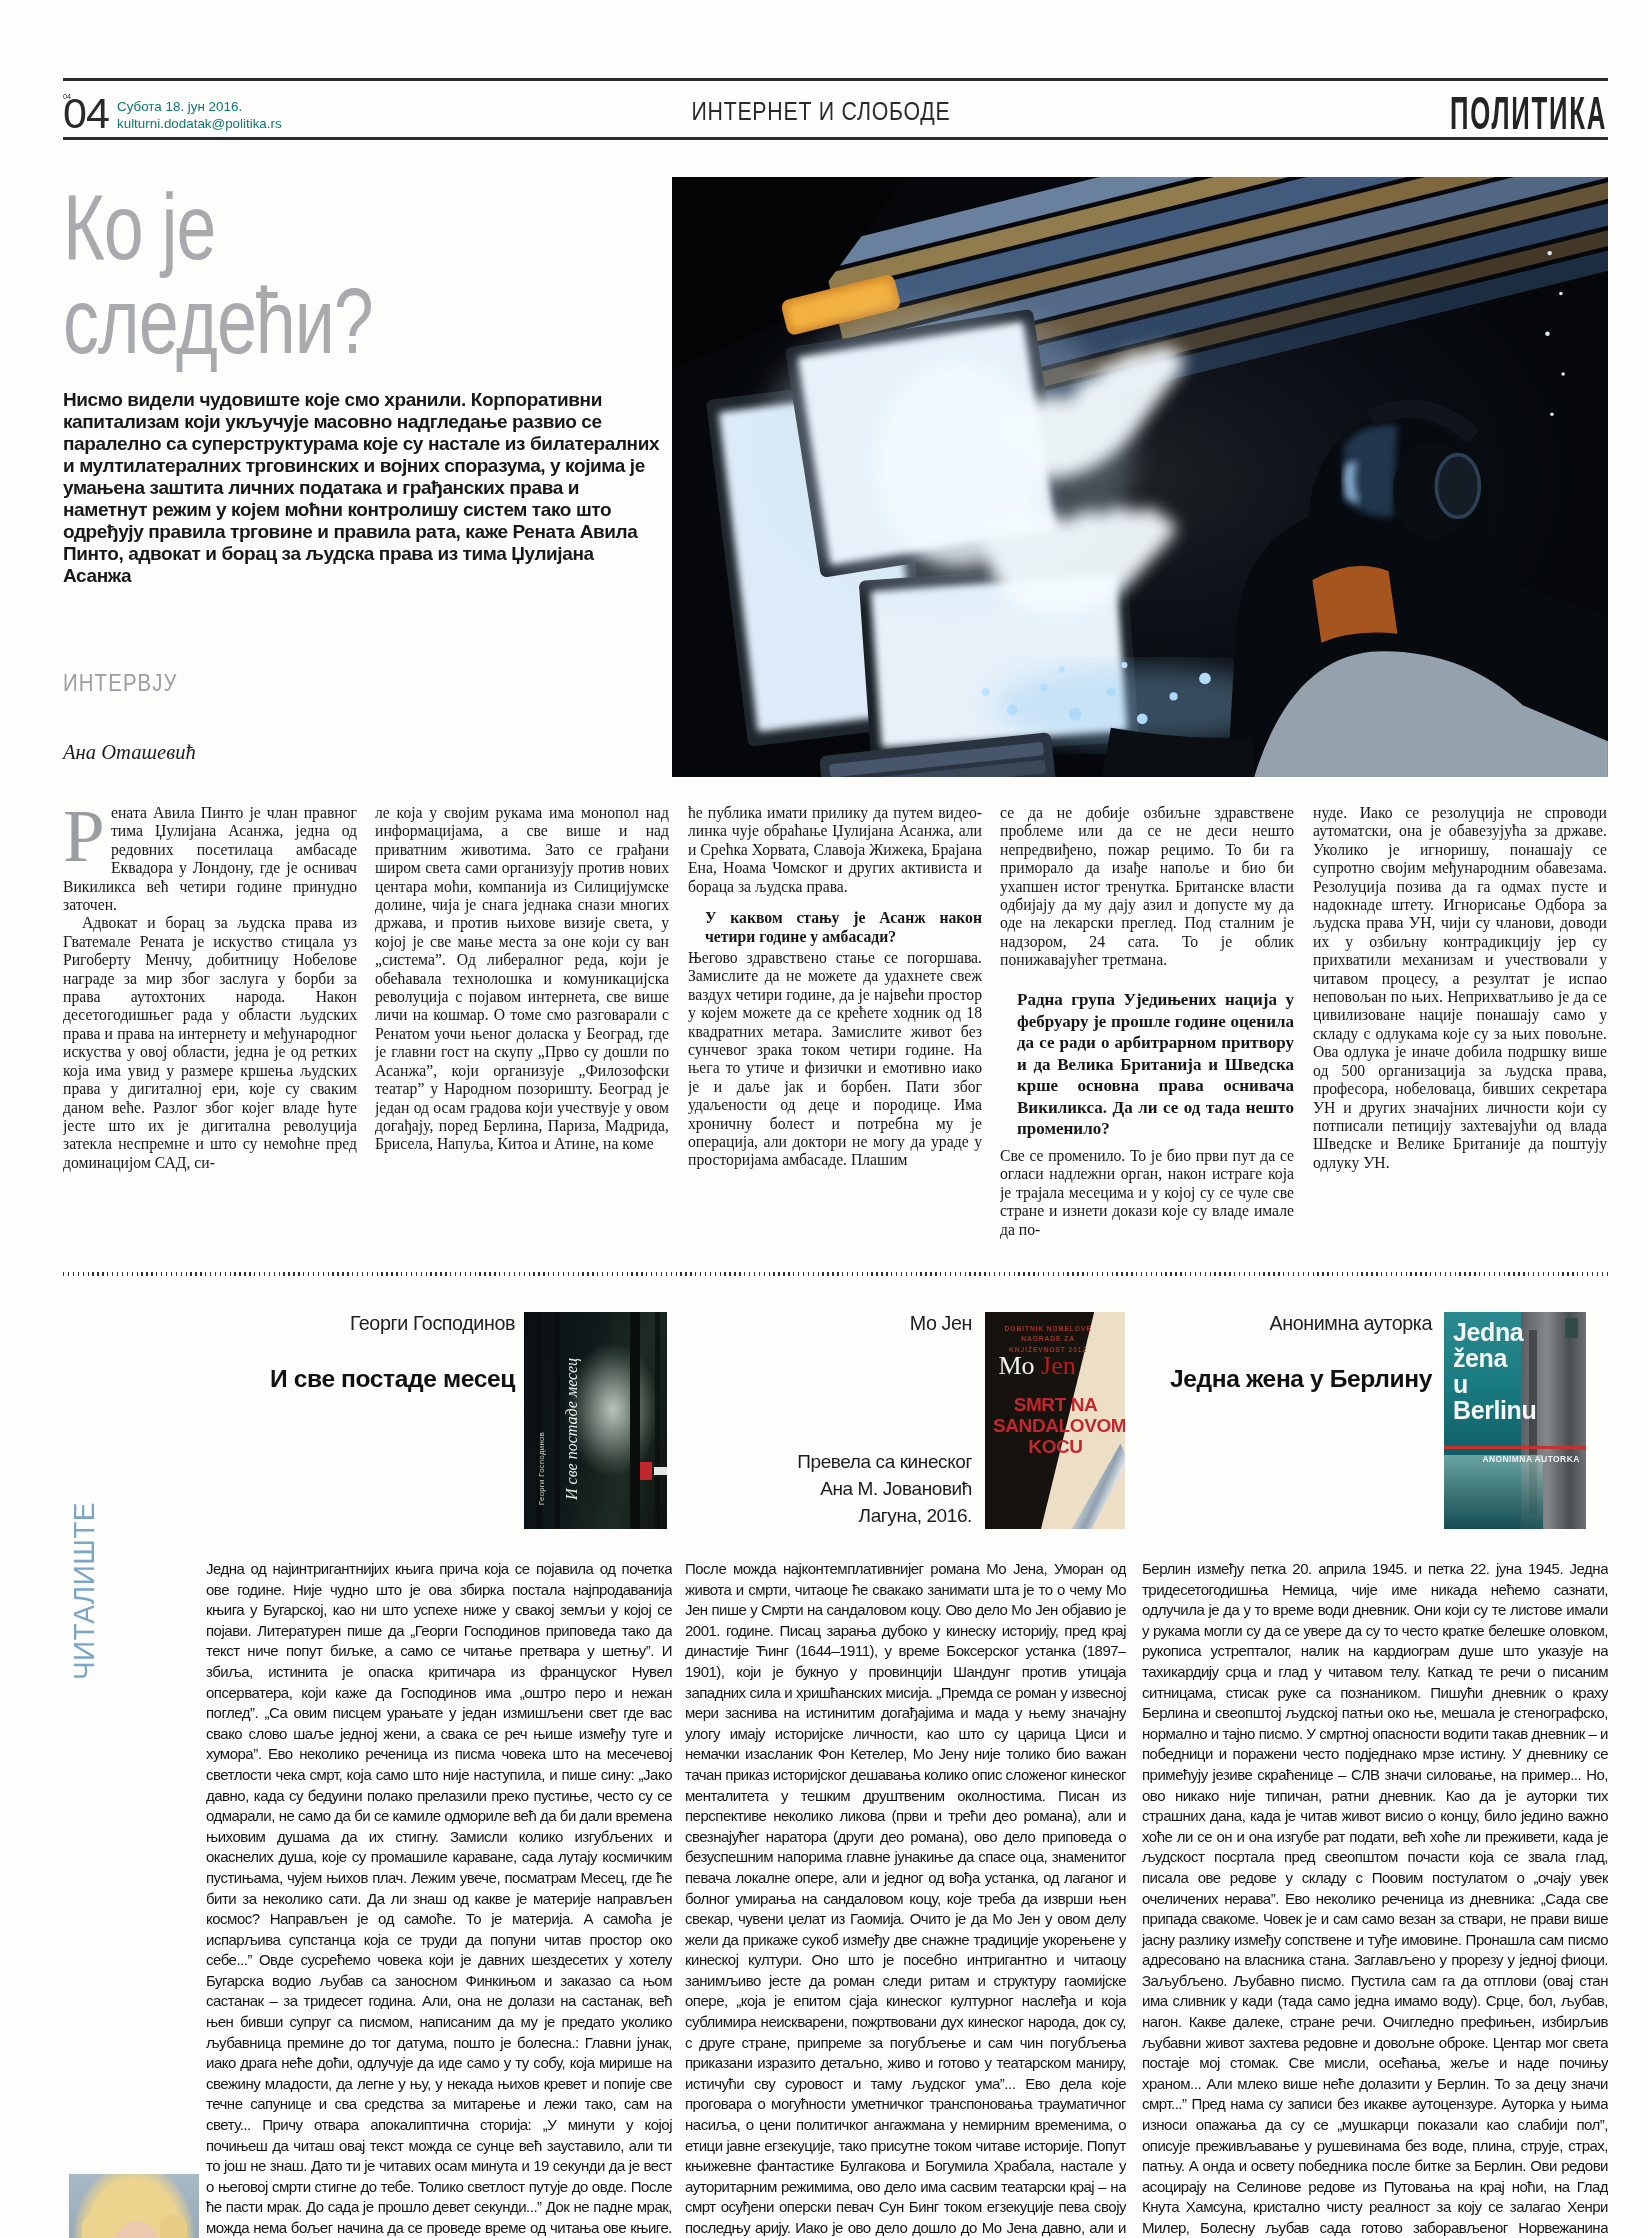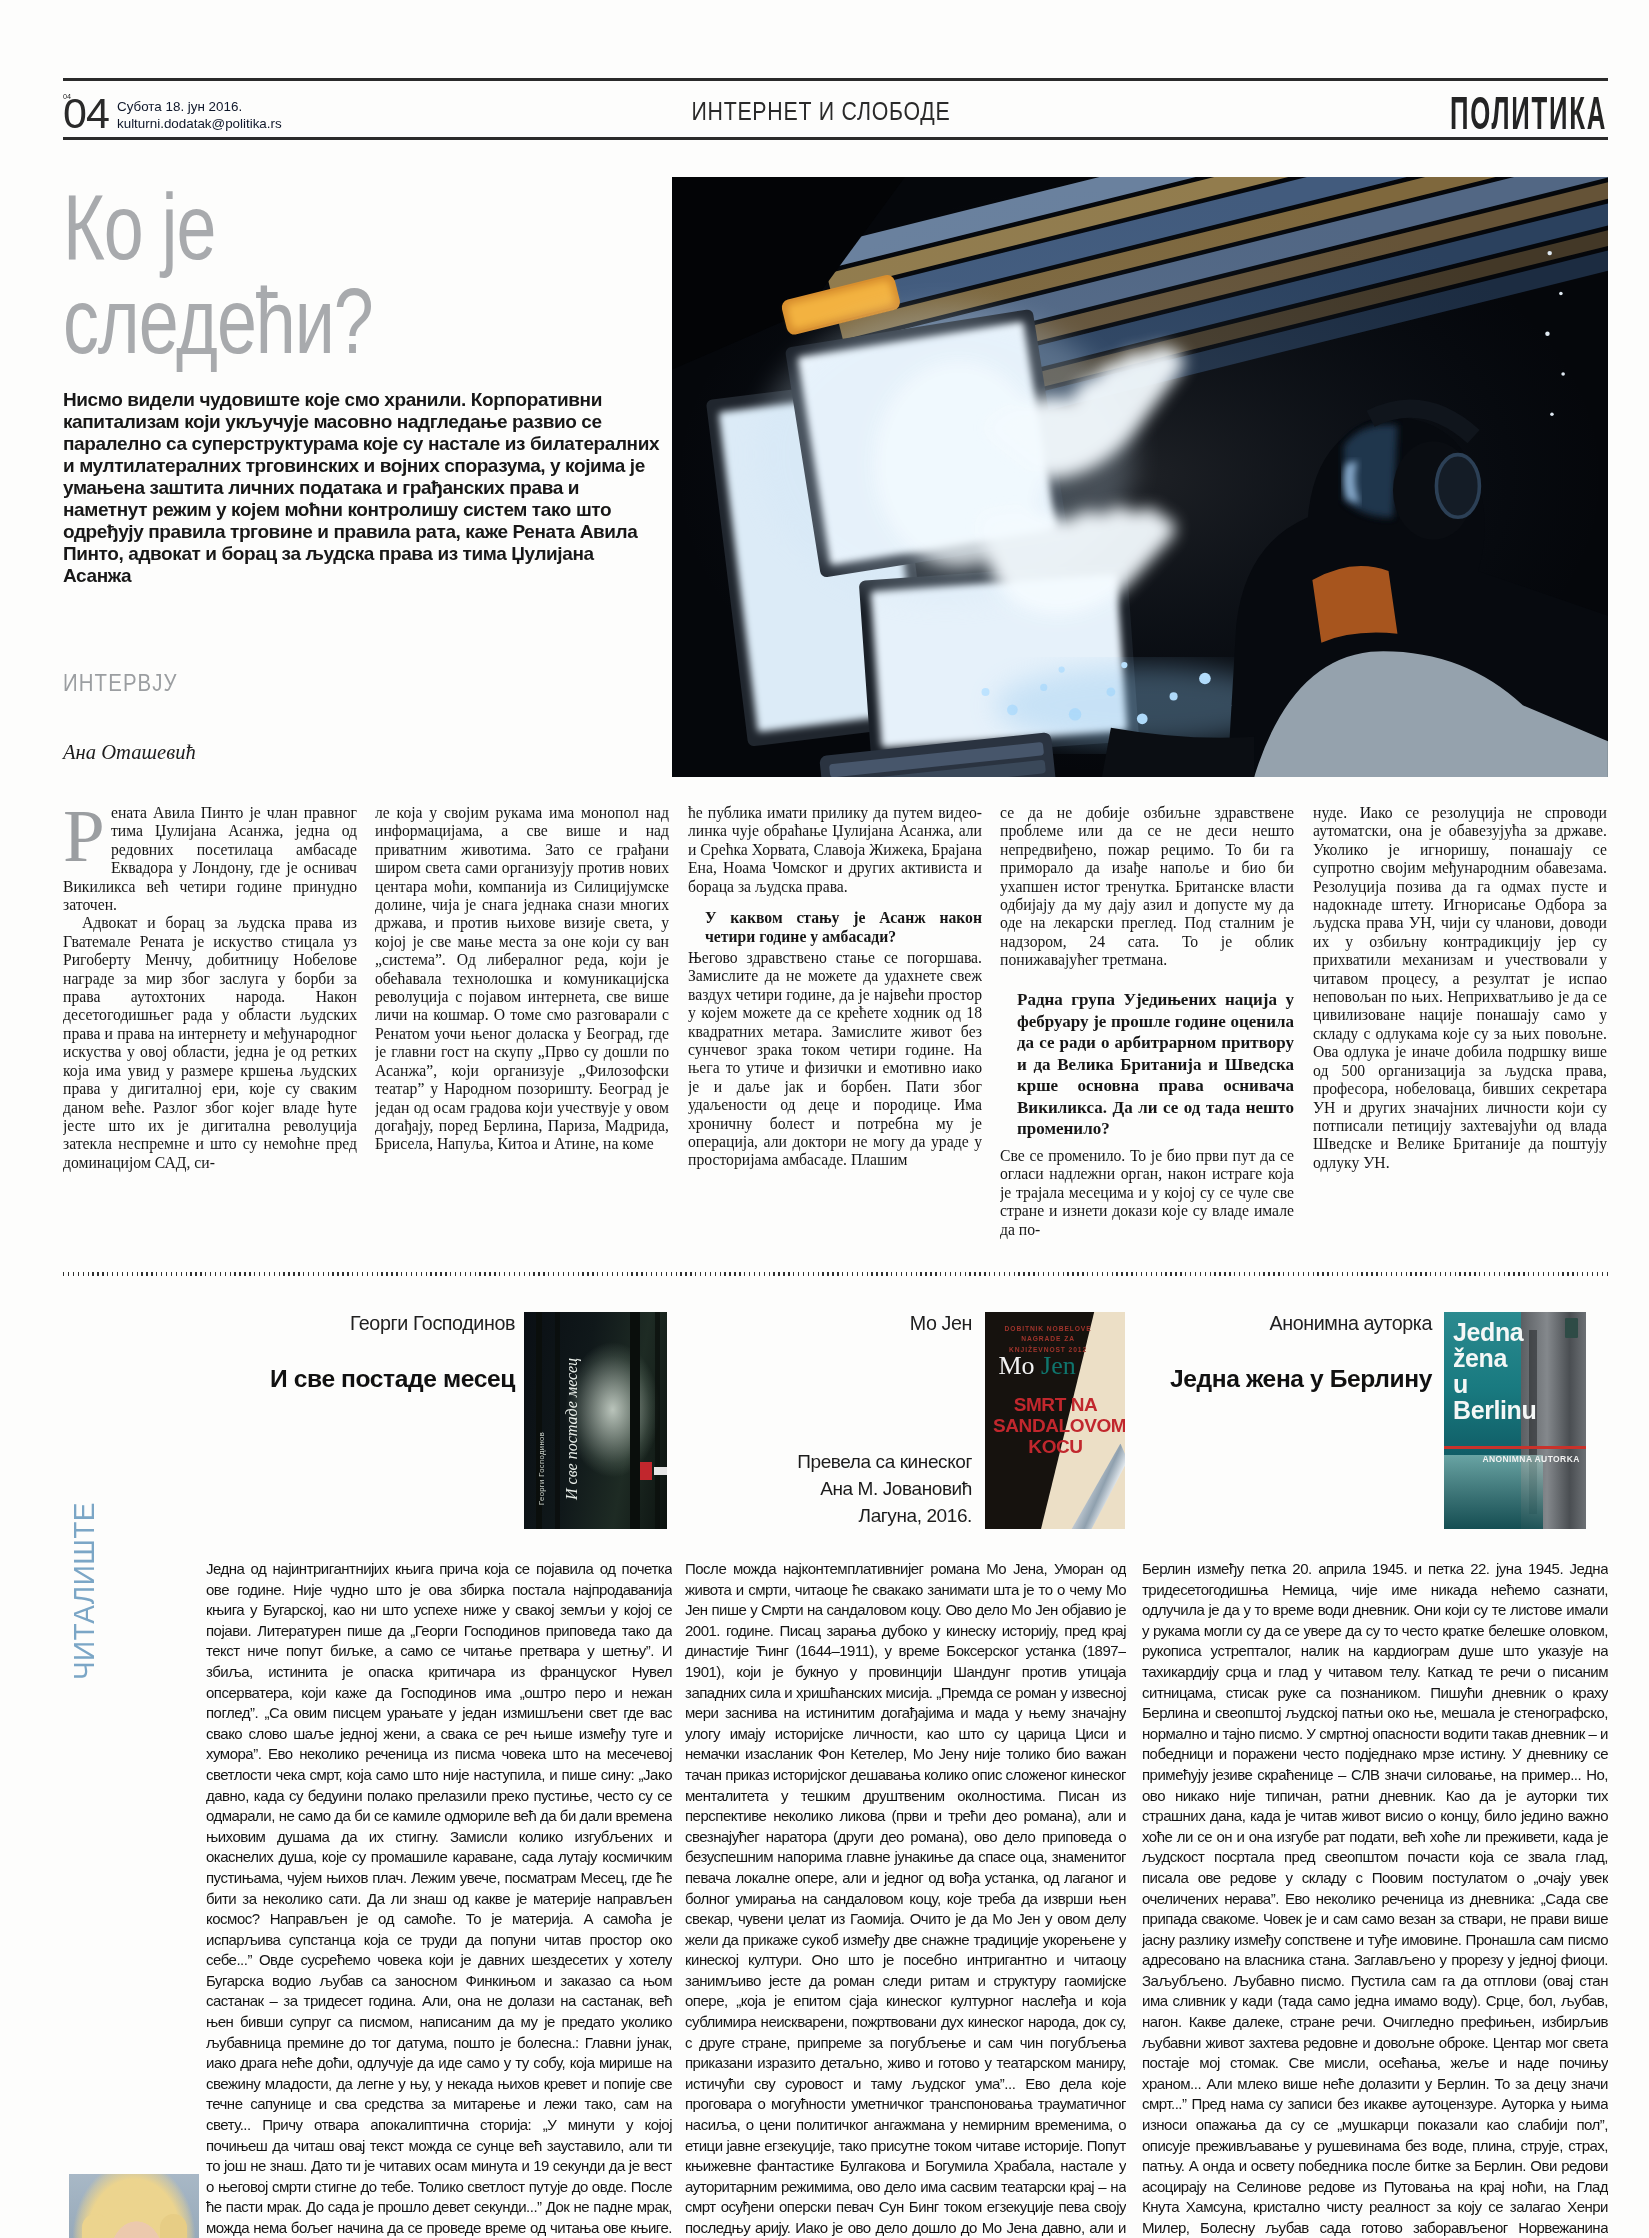--- a/index.html
+++ b/index.html
@@ -3,21 +3,21 @@
 <meta charset="utf-8">
 <style>
   html,body{margin:0;padding:0;}
   body{width:1650px;height:2433px;position:relative;background:#fdfdfc;color:#1c1c1c;
        font-family:"Liberation Sans",sans-serif;overflow:hidden;}
   .abs{position:absolute;}
 
   
   .rule{position:absolute;left:63px;width:1545px;height:2.7px;background:#2b2b2b;box-shadow:0 4px 0 -3.1px #8a8a8a;}
   .pagenum{font-size:43px;font-weight:400;color:#2a2a2a;letter-spacing:-0.9px;}
-  .dateblock{font-size:13.4px;line-height:16.6px;color:#0f172a;}
+  .dateblock{font-size:13.4px;line-height:16.6px;color:#0f766e;}
   .section-title{font-size:26px;font-weight:500;color:#2a2a2a;transform:scaleX(.82);transform-origin:center;letter-spacing:0.9px;white-space:nowrap;}
   .masthead{font-size:39px;font-weight:700;color:#242424;transform:scaleX(.66) scaleY(1.18);transform-origin:right center;letter-spacing:2.7px;white-space:nowrap;}
 
   
   .headline{font-size:92px;line-height:92px;color:#a8aaad;letter-spacing:-1.3px;transform:scaleX(.78);transform-origin:left top;white-space:nowrap;}
   .lead{width:602px;font-size:19px;line-height:22px;font-weight:700;color:#181818;letter-spacing:-0.4px;text-align:left;}
   .kicker{font-size:24px;color:#9b9ea1;letter-spacing:1.3px;transform:scaleX(.85);transform-origin:left;}
   .author{font-family:"Liberation Serif",serif;font-style:italic;font-size:20.6px;color:#1d1d1d;}
 
   
@@ -54,21 +54,21 @@
   .c1-logo:after{content:"";position:absolute;left:13.4px;top:5.4px;width:15px;height:7.2px;background:#e6e6e6;}
 
   
   .cover2{width:140px;background:#ecdfc6;}
   .c2-black{position:absolute;left:0;top:0;width:100%;height:100%;
      clip-path:polygon(0 0,78% 0,40% 100%,0 100%);background:#16120e;}
   .c2-badge{position:absolute;left:11.6px;top:11.6px;width:103px;font-size:6.7px;line-height:10.7px;font-weight:700;
      color:#a0342c;letter-spacing:0.9px;text-align:center;}
   .c2-name{position:absolute;left:13.4px;top:39px;width:112px;font-family:"Liberation Serif",serif;
      font-size:26px;color:#f2f2f2;}
-  .c2-name b{color:#0f766e;font-weight:400;}
+  .c2-name b{color:#b91c1c;font-weight:400;}
   .c2-title{position:absolute;left:8px;top:82px;width:125px;text-align:center;font-size:19px;line-height:21px;
      font-weight:700;color:#c1272d;letter-spacing:-0.4px;}
   .c2-knife{position:absolute;right:12.5px;bottom:-13.4px;width:27px;height:103px;transform:rotate(24deg);
      background:linear-gradient(90deg,#cfd6dd,#8fa0ae 55%,#e9eef2);clip-path:polygon(50% 0,100% 12%,78% 100%,12% 100%);}
 
   
   .cover3{width:142px;background:
      linear-gradient(180deg,#2b8a8f 0%,#197a80 35%,#0f5a63 70%,#0b3f4a 100%);}
   .c3-statue{position:absolute;right:0;top:0;width:46%;height:100%;
      background:linear-gradient(90deg,#5b5f63,#84888c 40%,#4a4e52 75%,#6d7175);}

